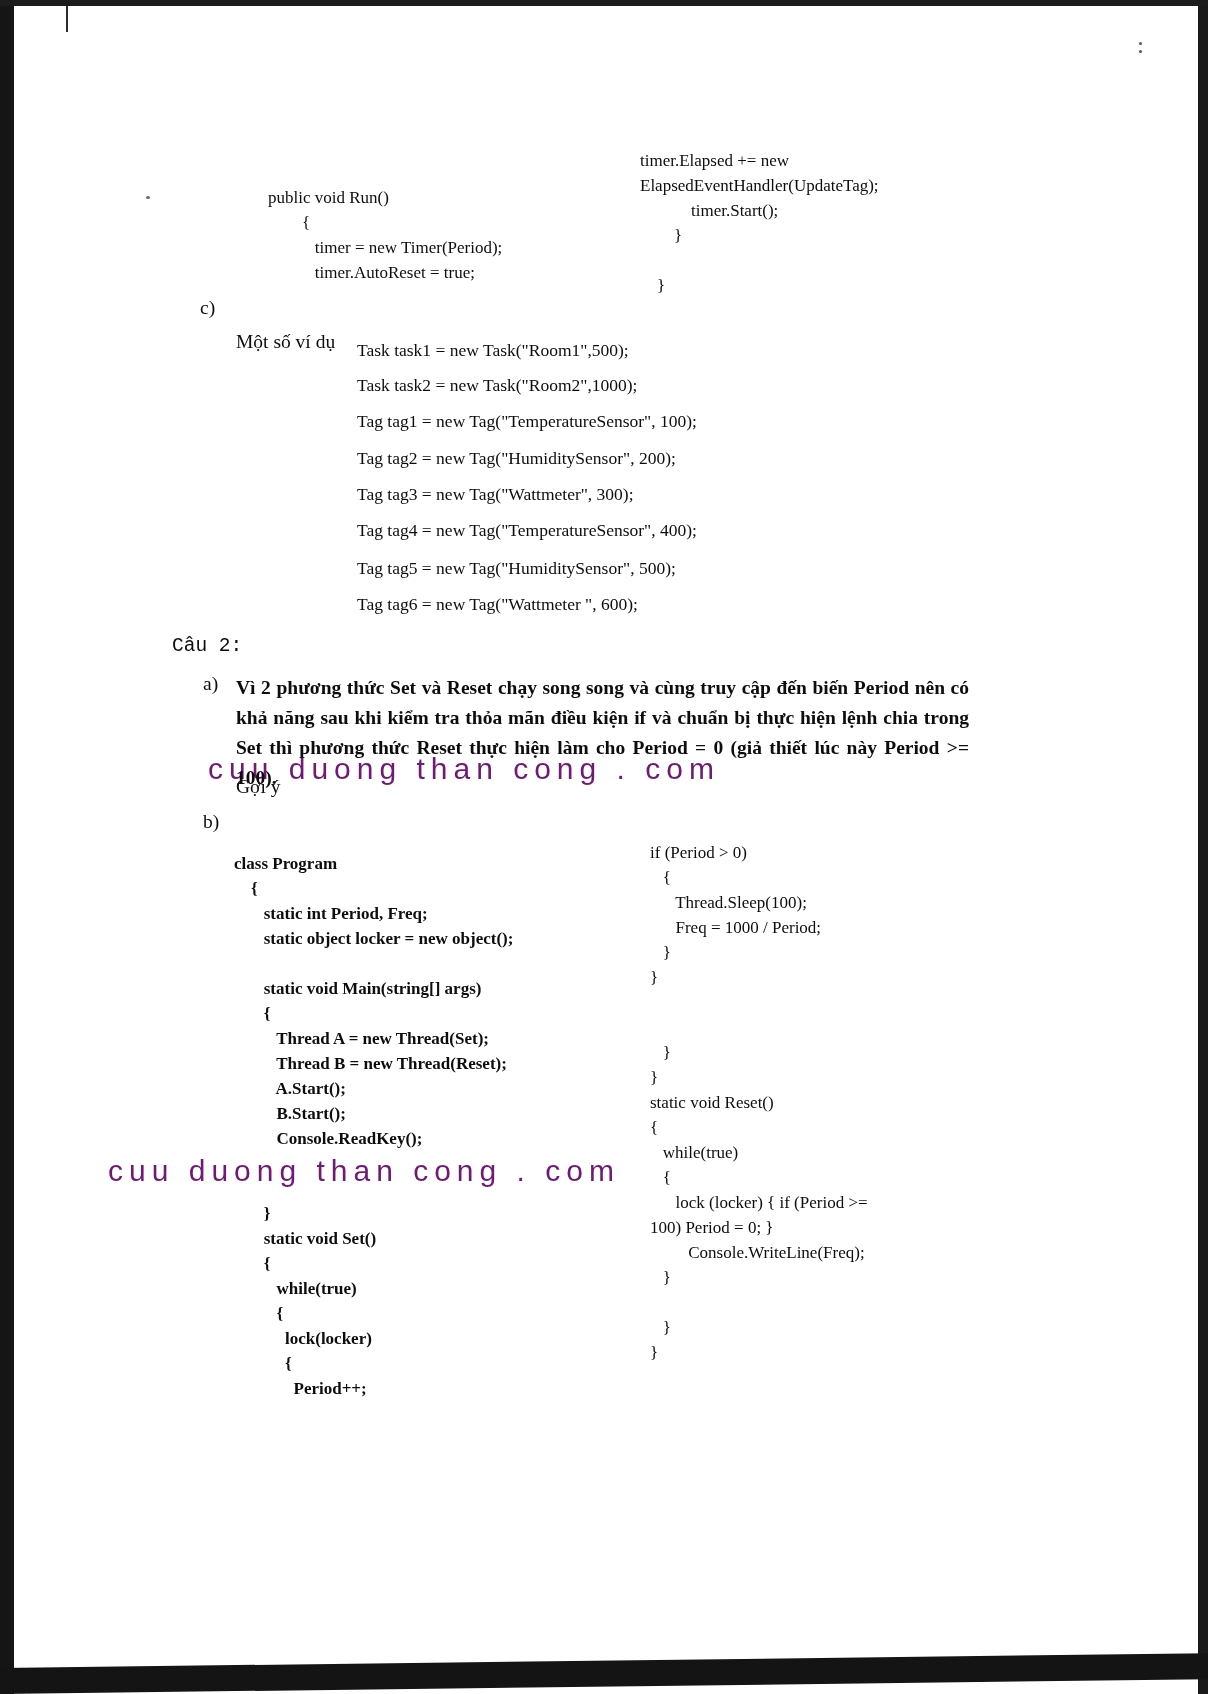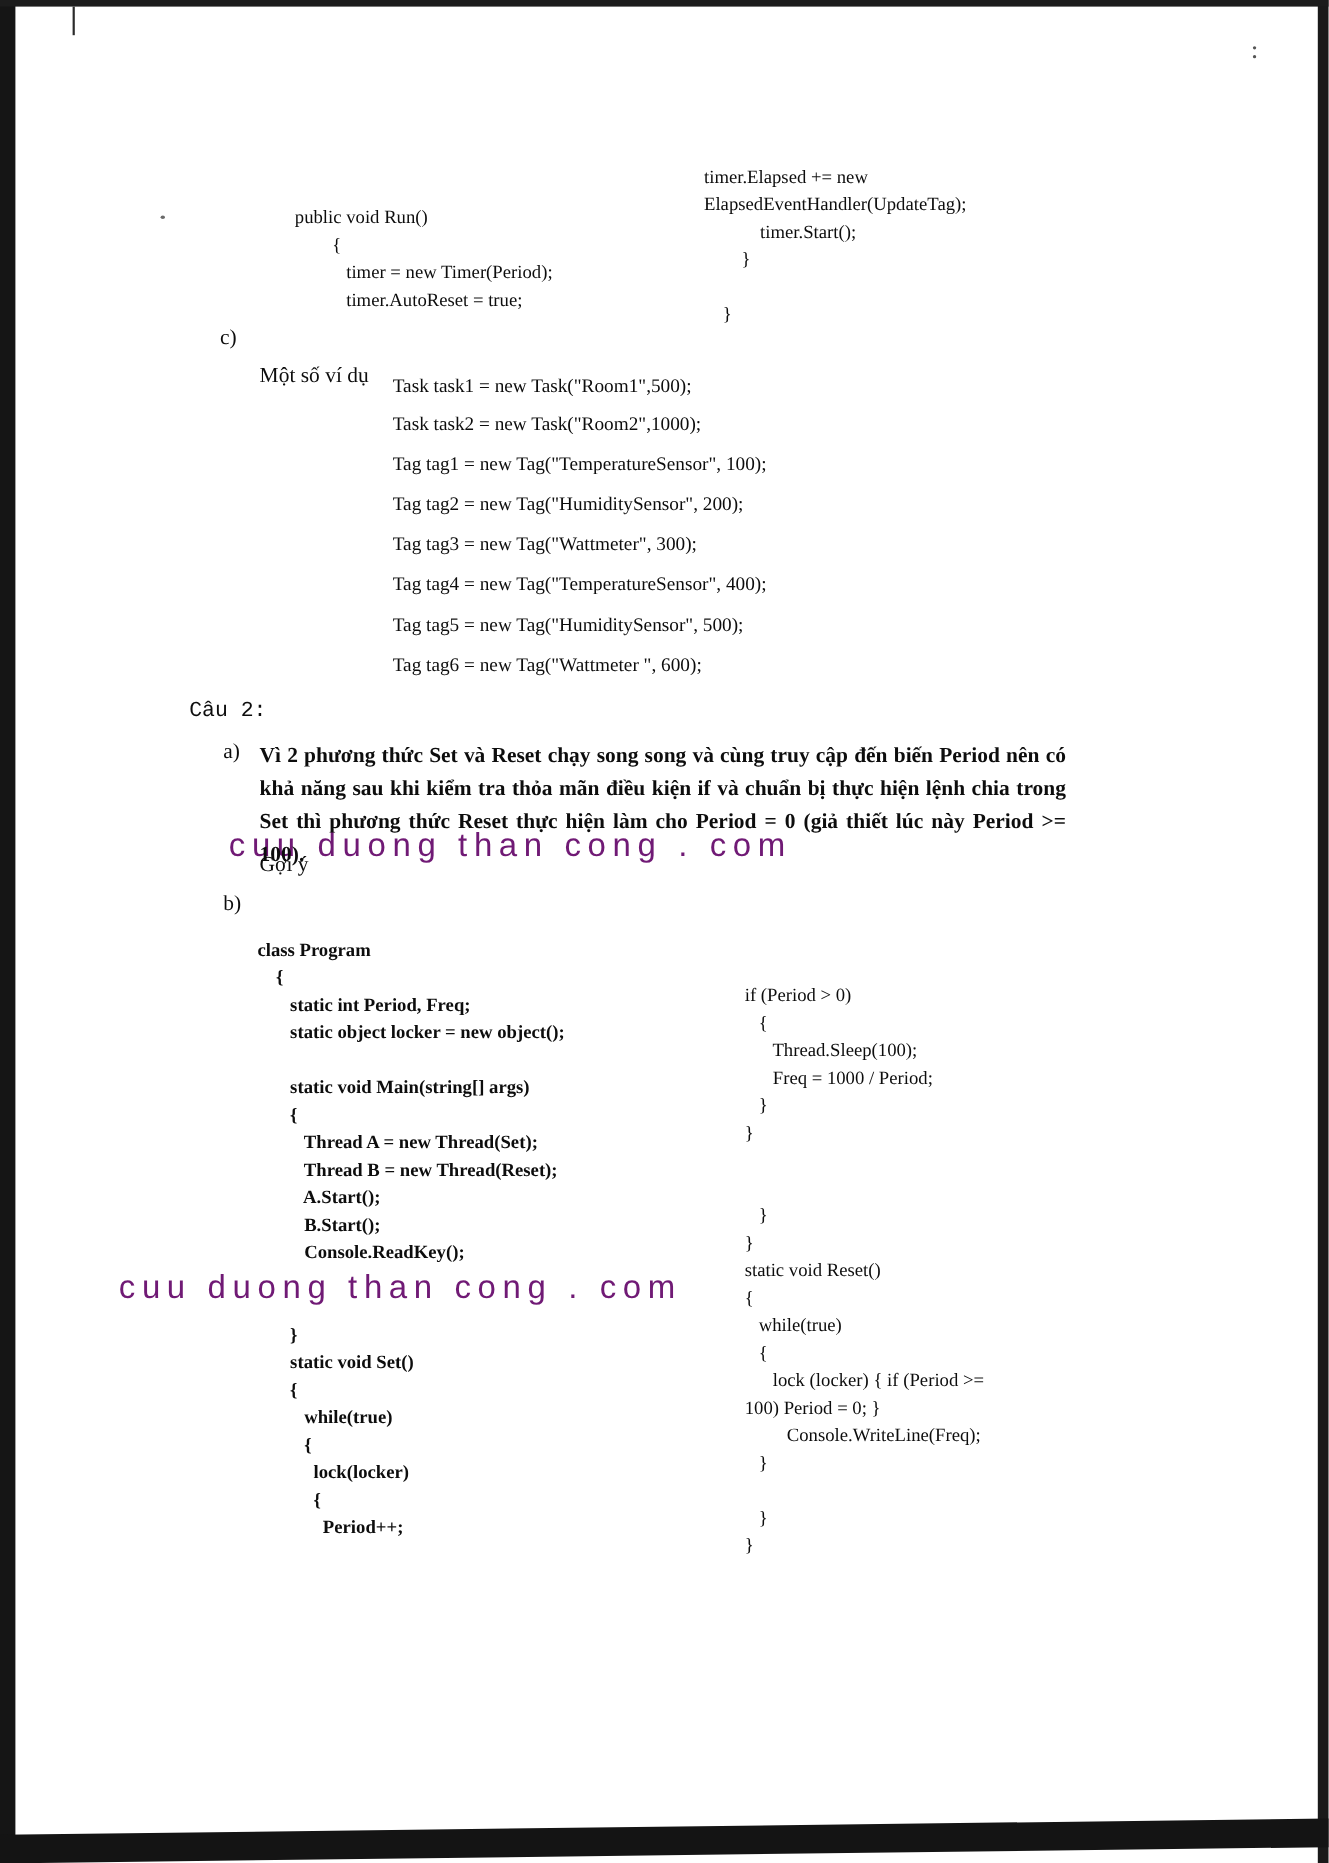--- a/index.html
+++ b/index.html
@@ -176,21 +176,21 @@
 
        }
        static void Set()
        {
           while(true)
           {
             lock(locker)
             {
               Period++;</div>
 
-  <div class="code" style="left:650px; top:892px;margin-left:27px;">if (Period &gt; 0)
+  <div class="code" style="left:650px; top:840px;">if (Period &gt; 0)
    {
       Thread.Sleep(100);
       Freq = 1000 / Period;
    }
 }
 
 
    }
 }
 static void Reset()

